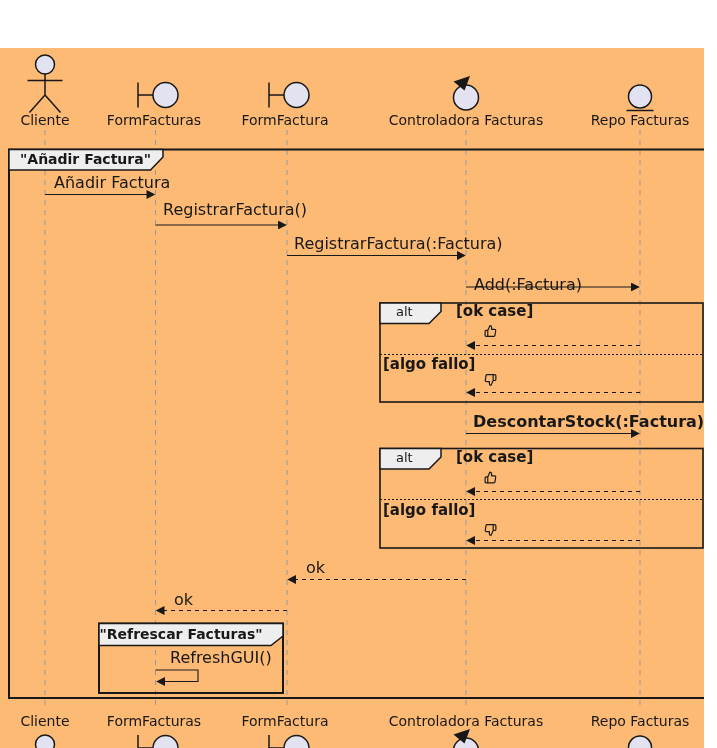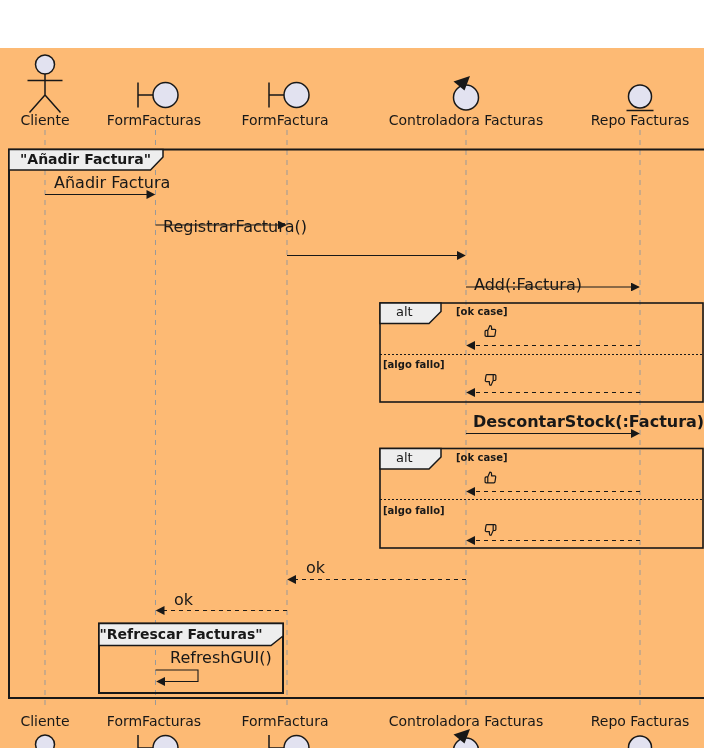--- a/index.html
+++ b/index.html
@@ -17,21 +17,21 @@
   .dash  { stroke-dasharray:4 4; }
   .divid { stroke:#181818; stroke-width:1; stroke-dasharray:2 2; fill:none; }
   .icon  { fill:#E2E2F0; stroke:#181818; stroke-width:1.5; }
   .iline { fill:none; stroke:#181818; stroke-width:1.5; }
   .thumb { fill:none; stroke:#181818; stroke-width:2.2; stroke-linejoin:round; }
   .ah    { fill:#181818; }
   
   .txt   { position:absolute; white-space:nowrap; font-size:16px; line-height:14px; }
   .pname { font-size:14px; line-height:15px; }
   .cx    { transform:translateX(-50%); }
-  .guard { font-size:10px; line-height:13px; font-weight:bold; }
+  .guard { font-size:15px; line-height:13px; font-weight:bold; }
   .op    { font-size:13px; line-height:14px; font-weight:normal; }
   .ftitle{ font-size:14px; line-height:15px; font-weight:bold; }
 </style>
 </head>
 <body>
 
 <div class="stage">
 
   <svg class="layer" width="717" height="748" viewBox="0 0 717 748">
     <defs>
@@ -148,21 +148,22 @@
   <div class="txt pname cx" style="left:45px;  top:65px;">Cliente</div>
   <div class="txt pname cx" style="left:154px; top:65px;">FormFacturas</div>
   <div class="txt pname cx" style="left:285px; top:65px;">FormFactura</div>
   <div class="txt pname cx" style="left:466px; top:65px;">Controladora Facturas</div>
   <div class="txt pname cx" style="left:640px; top:65px;">Repo Facturas</div>
 
   <div class="txt ftitle" style="left:20px; top:103.5px;">"Añadir Factura"</div>
   <div class="txt ftitle cx" style="left:181px; top:579px;">"Refrescar Facturas"</div>
 
   <div class="txt" style="left:54px;  top:128px;">Añadir Factura</div>
-  <div class="txt" style="left:163px; top:172px;">RegistrarFactura()</div>
+  <div class="txt" style="left:163px; top:155px;">RegistrarFactura()</div>
+  <div class="txt" style="left:294px; top:189px;">RegistrarFactura(:Factura)</div>
   <div class="txt" style="left:474px; top:230px;">Add(:Factura)</div>
   <div class="txt" style="left:473px; top:366.5px;font-weight:bold;">DescontarStock(:Factura)</div>
   <div class="txt" style="left:306px; top:513px;">ok</div>
   <div class="txt" style="left:174px; top:544.5px;">ok</div>
   <div class="txt" style="left:170px; top:602.5px;">RefreshGUI()</div>
 
   <div class="txt op" style="left:396px; top:257px;">alt</div>
   <div class="txt guard" style="left:456px; top:257px;">[ok case]</div>
   <div class="txt guard" style="left:383px; top:309.5px;">[algo fallo]</div>
 

